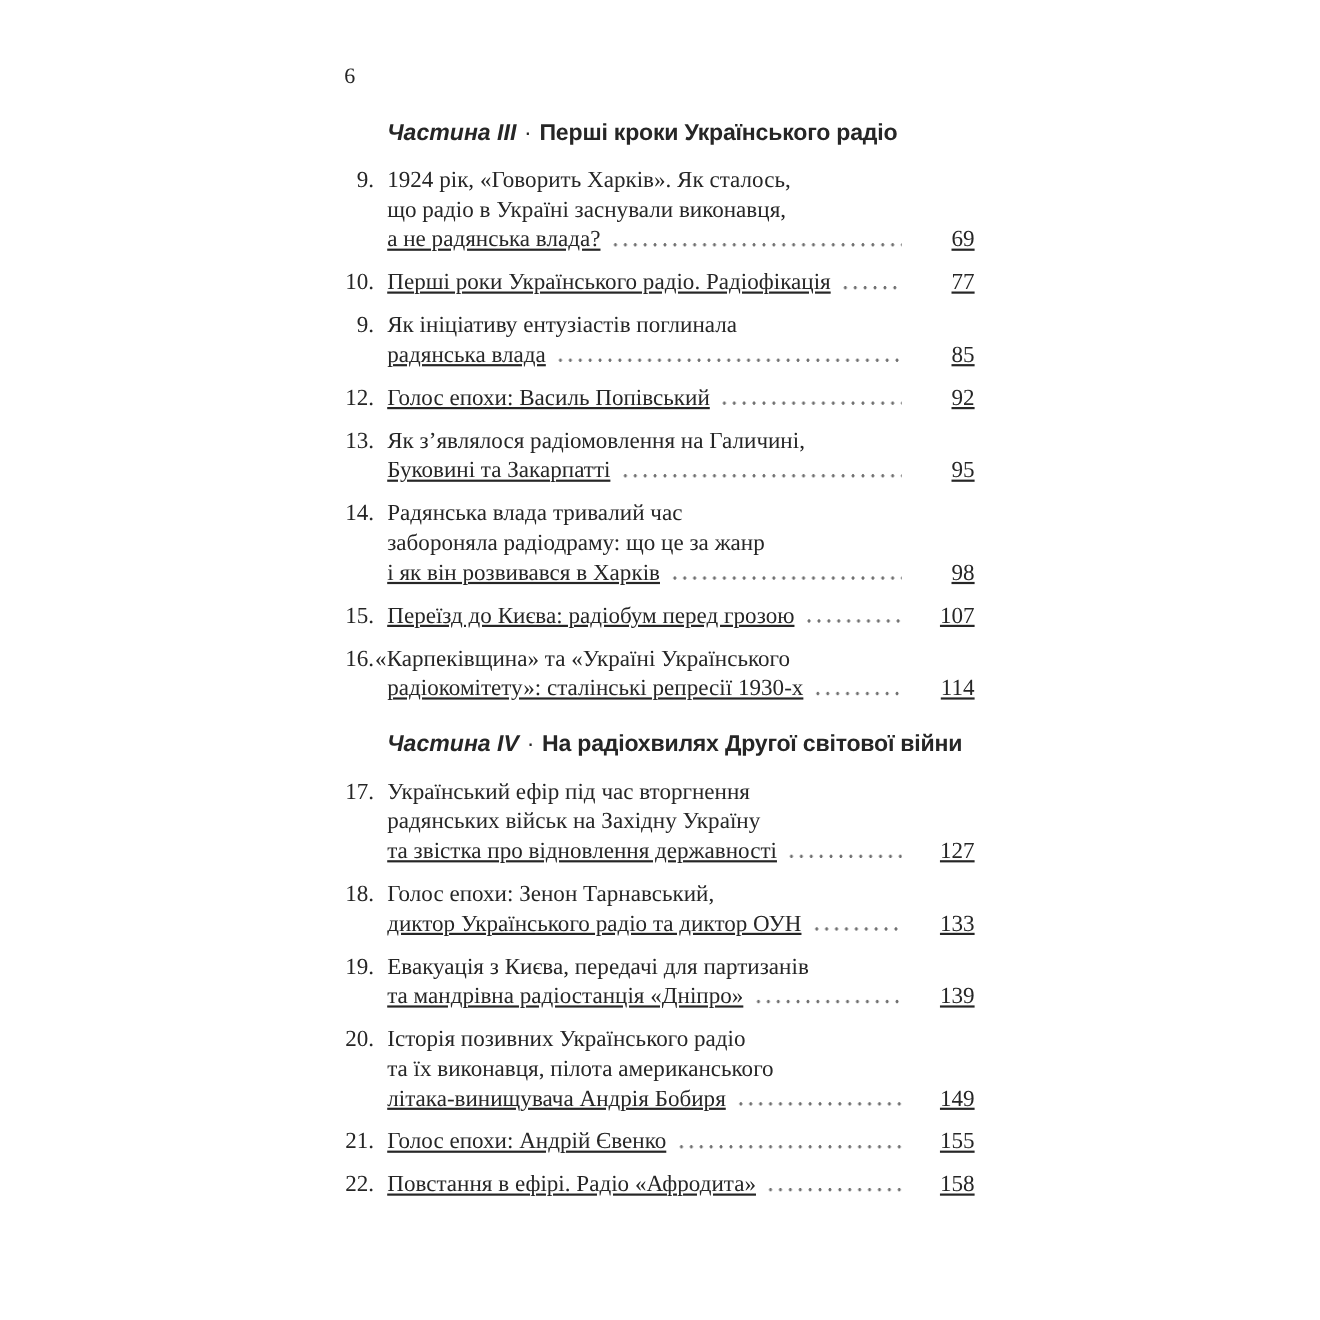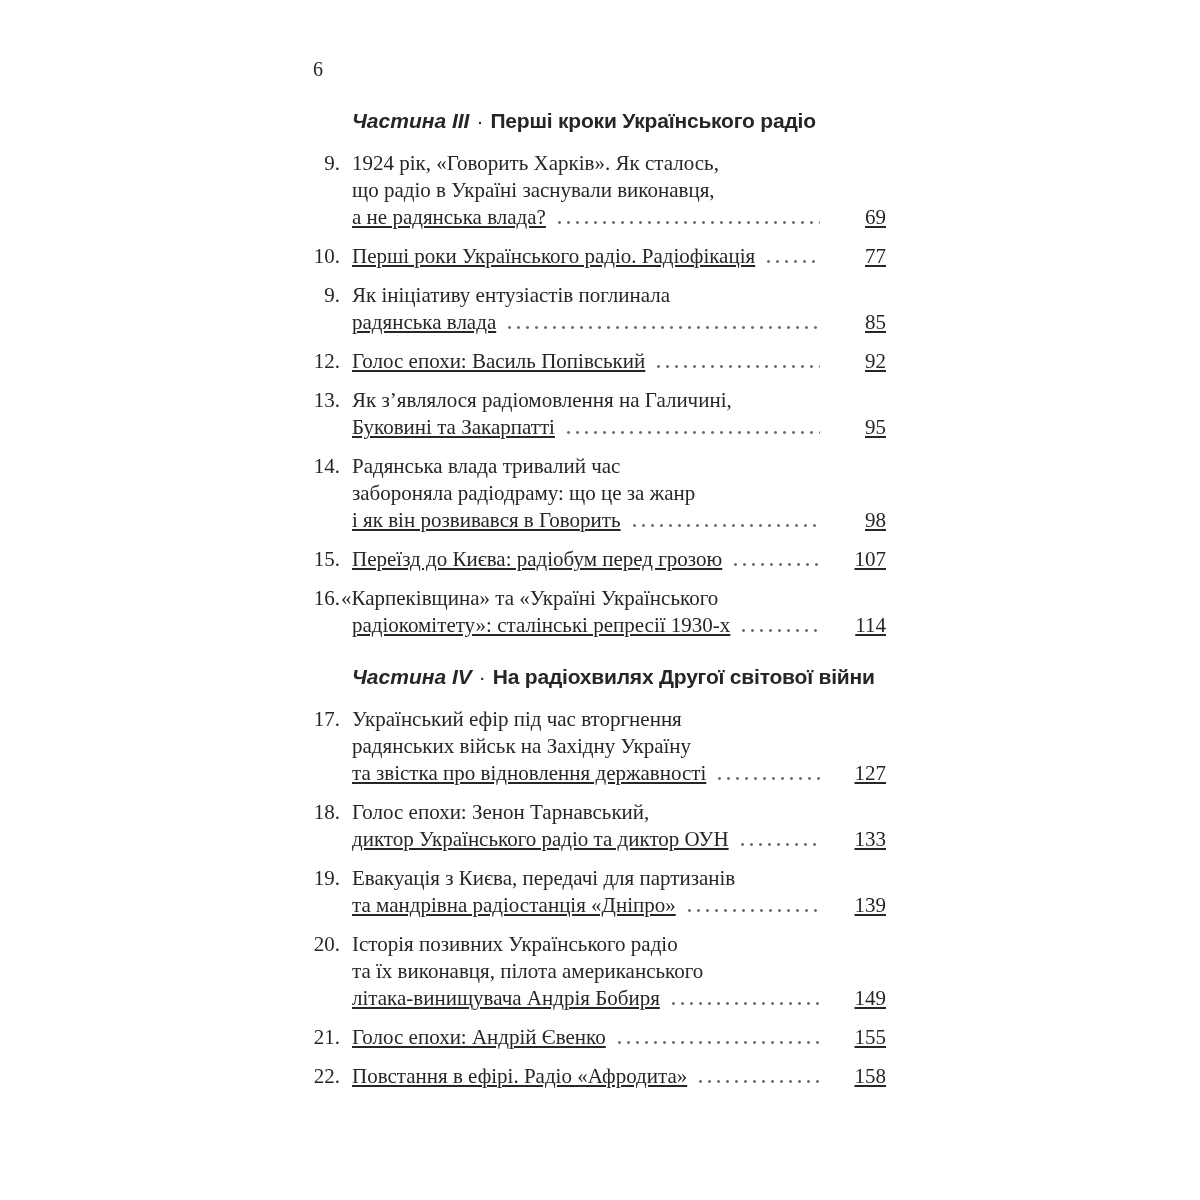--- a/index.html
+++ b/index.html
@@ -133,21 +133,21 @@
                 <span class="pageno">95</span>
               </div>
             </div>
           </div>
           <div class="entry">
             <div class="num">14.</div>
             <div class="entry-body">
               <div class="line">Радянська влада тривалий час</div>
               <div class="line">забороняла радіодраму: що це за жанр</div>
               <div class="line last">
-                <span class="line-text">і як він розвивався в Говорить</span>
+                <span class="line-text">і як він розвивався в Харків</span>
                 <span class="leader"></span>
                 <span class="pageno">98</span>
               </div>
             </div>
           </div>
           <div class="entry">
             <div class="num">15.</div>
             <div class="entry-body">
               <div class="line last">
                 <span class="line-text">Переїзд до Києва: радіобум перед грозою</span>

